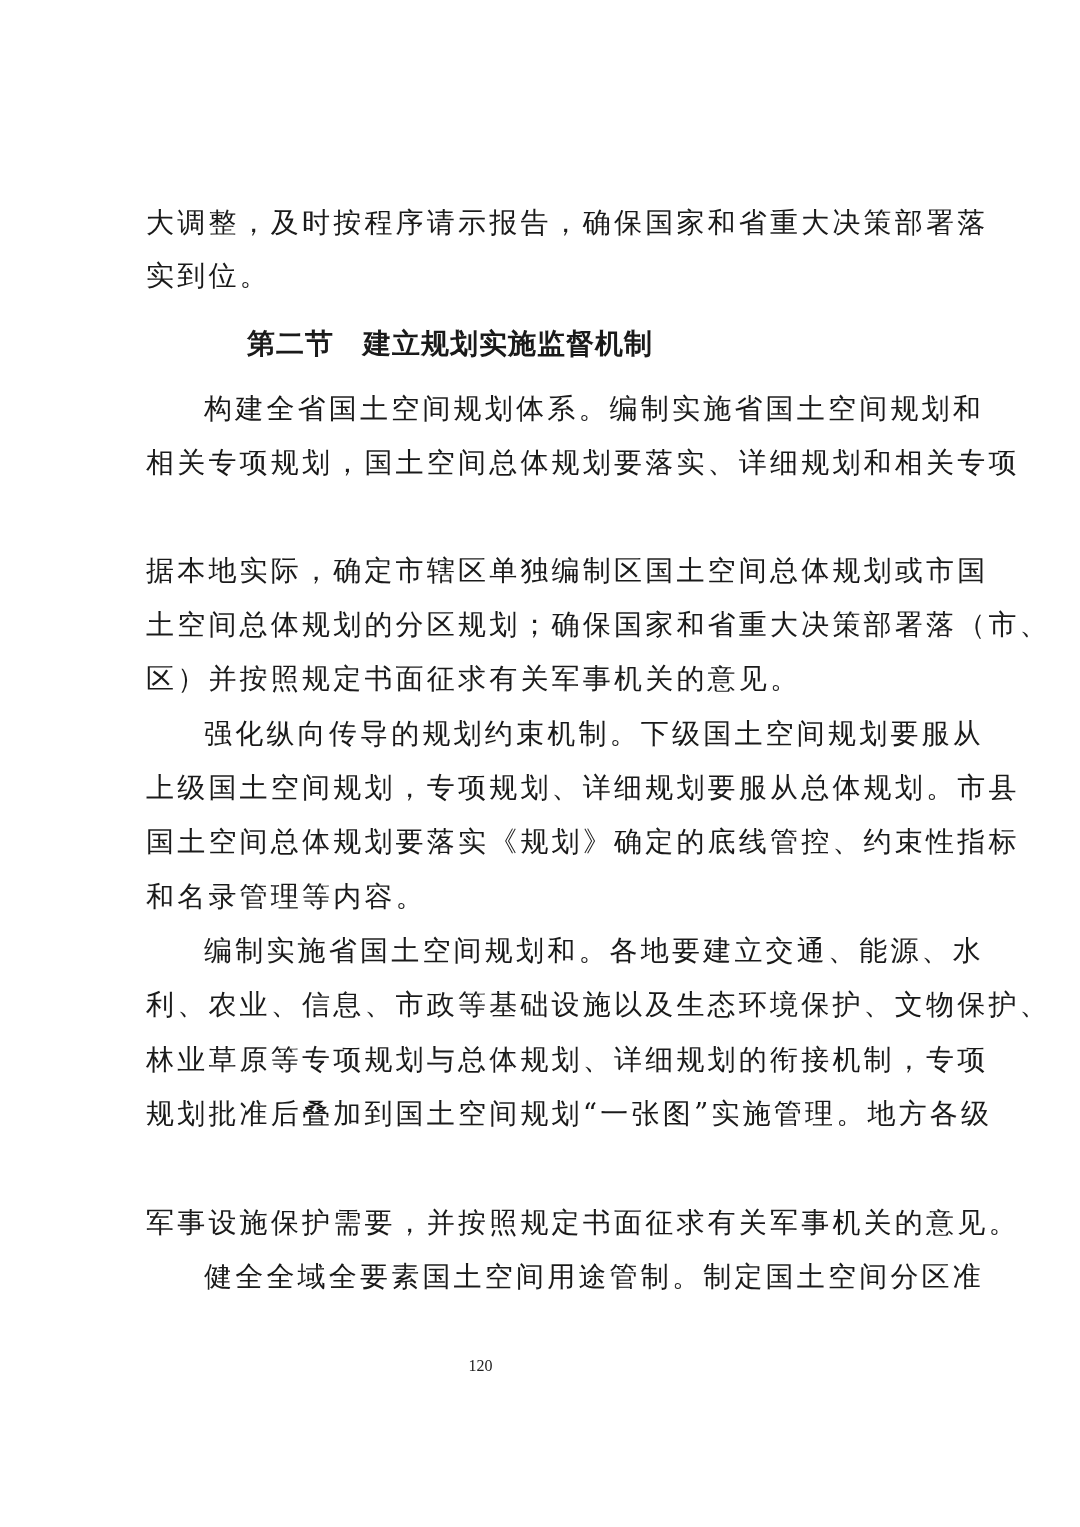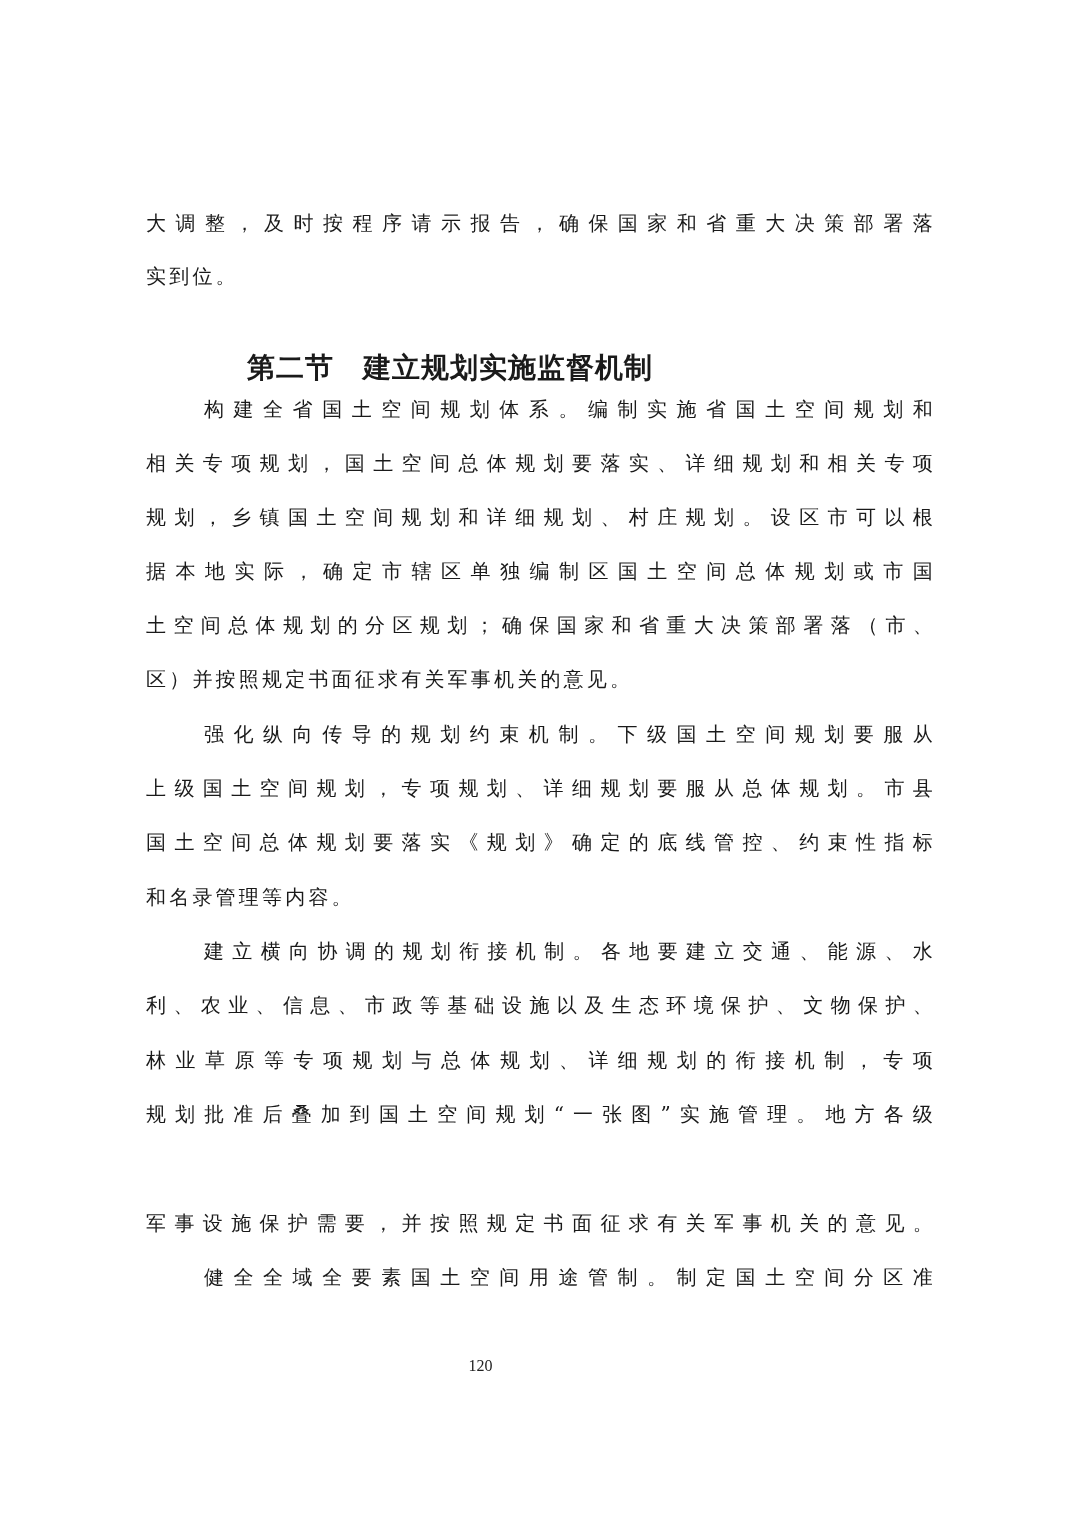--- a/index.html
+++ b/index.html
@@ -18,21 +18,21 @@
   .page {
     position: absolute;
     left: 0; top: 0;
     width: 1080px;
     height: 1527px;
   }
   .line {
     position: absolute;
     left: 146px;
     width: 790px;
-    font-size: 20px;
+    font-size: 28px;
     line-height: 36px;
     height: 36px;
     white-space: nowrap;
     letter-spacing: 3.2px;
     text-align: justify;
     text-align-last: justify;
   }
   .line.last { text-align-last: left; }
   .line.indent { left: 204px; width: 732px; }
   .heading {
@@ -40,21 +40,20 @@
     left: 0;
     width: 900px;
     top: 326px;
     text-align: center;
     font-family: "DejaVu Sans", "Liberation Sans", sans-serif;
     font-weight: bold;
     font-size: 28px;
     line-height: 36px;
     letter-spacing: 1px;
     white-space: pre;
-    margin-top: 24px;
   }
   .page-number {
     position: absolute;
     left: 0;
     width: 961px;
     top: 1357px;
     text-align: center;
     font-family: "Liberation Serif", "DejaVu Serif", serif;
     font-size: 16px;
     color: #222;
@@ -65,31 +64,30 @@
 
 <div class="page">
 
   <div class="line" style="top:205px">大调整，及时按程序请示报告，确保国家和省重大决策部署落</div>
   <div class="line last" style="top:258px">实到位。</div>
 
   <div class="heading">第二节　建立规划实施监督机制</div>
 
   <div class="line indent" style="top:391px">构建全省国土空间规划体系。编制实施省国土空间规划和</div>
   <div class="line" style="top:445px">相关专项规划，国土空间总体规划要落实、详细规划和相关专项</div>
-  <div class="line" style="top:499px">规划，乡镇国土空间规划和详细规划、村庄规划。设区市可以根</div>
   <div class="line" style="top:553px">据本地实际，确定市辖区单独编制区国土空间总体规划或市国</div>
   <div class="line" style="top:607px">土空间总体规划的分区规划；确保国家和省重大决策部署落（市、</div>
   <div class="line last" style="top:661px">区）并按照规定书面征求有关军事机关的意见。</div>
 
   <div class="line indent" style="top:716px">强化纵向传导的规划约束机制。下级国土空间规划要服从</div>
   <div class="line" style="top:770px">上级国土空间规划，专项规划、详细规划要服从总体规划。市县</div>
   <div class="line" style="top:824px">国土空间总体规划要落实《规划》确定的底线管控、约束性指标</div>
   <div class="line last" style="top:879px">和名录管理等内容。</div>
 
-  <div class="line indent" style="top:933px">建立横向协调的规划衔接机制。各地要建立交通、能源、水</div>
+  <div class="line indent" style="top:933px">编制实施省国土空间规划和。各地要建立交通、能源、水</div>
   <div class="line" style="top:987px">利、农业、信息、市政等基础设施以及生态环境保护、文物保护、</div>
   <div class="line" style="top:1042px">林业草原等专项规划与总体规划、详细规划的衔接机制，专项</div>
   <div class="line" style="top:1096px">规划批准后叠加到国土空间规划“一张图”实施管理。地方各级</div>
   <div class="line" style="top:1205px">军事设施保护需要，并按照规定书面征求有关军事机关的意见。</div>
 
   <div class="line indent" style="top:1259px">健全全域全要素国土空间用途管制。制定国土空间分区准</div>
 
   <div class="page-number">120</div>
 </div>
 

